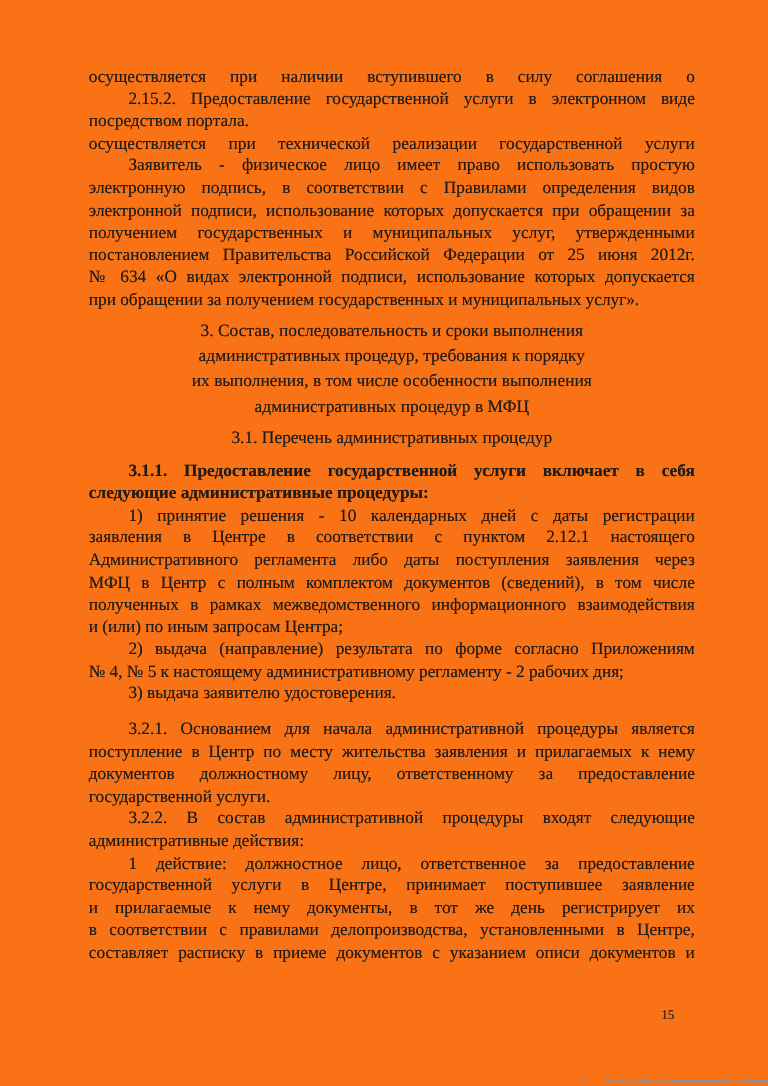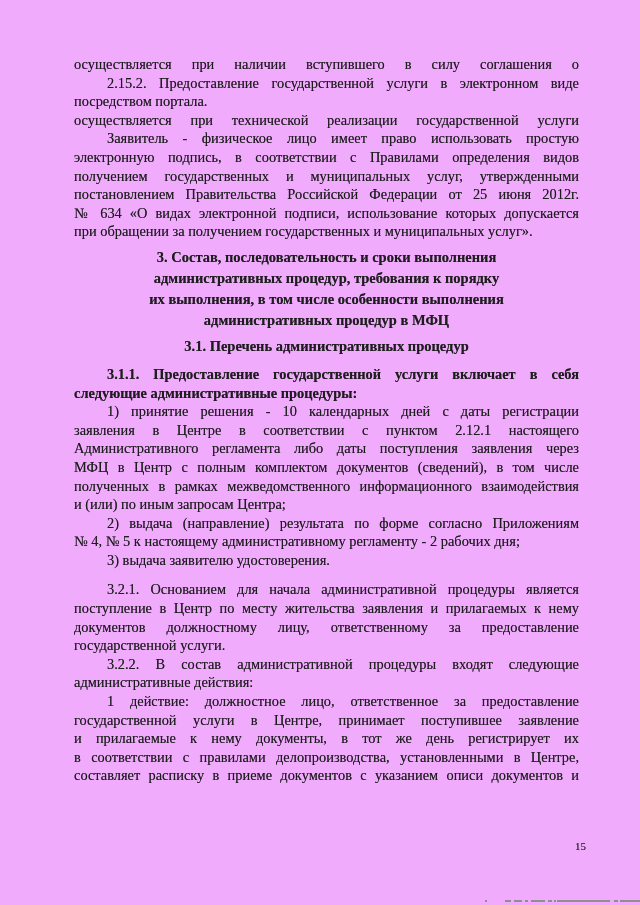--- a/index.html
+++ b/index.html
@@ -1,45 +1,44 @@
 <!DOCTYPE html>
 <html lang="ru"><head>
 <meta charset="utf-8">
 <style>
   html,body{margin:0;padding:0;background:#ffffff;}
   .page{
-    position:relative;width:640px;height:905px;background:#f0abfc;
+    position:relative;width:640px;height:905px;background:#f97316;
     overflow:hidden;
     font-family:"Liberation Serif","DejaVu Serif",serif;
     color:#1d1d1d;
   }
   .doc{position:absolute;left:74px;top:55px;width:505px;}
   .line{
     font-size:14.4px;line-height:18.6px;
     text-shadow:0 0 .4px rgba(10,10,10,.55);
     white-space:normal;
   }
   .jline{text-align:justify;text-align-last:justify;}
   .lastline{text-align:left;text-align-last:left;}
   .indent{text-indent:33px;}
   .heading .line{
-    font-weight:700;text-align-last:center;
+    font-weight:400;text-align-last:center;
     line-height:21px;font-size:14.5px;
   }
   
   [data-name="section-3-heading"]{margin-top:6px;}
   [data-name="section-3-1-heading"]{margin-top:5px;}
   [data-name="para-3-1-1"]{margin-top:8px;font-weight:bold;}
   [data-name="section-3-2-heading"]{margin-top:6px;}
   [data-name="para-3-2-1"]{margin-top:11px;}
   .page-number{
     position:absolute;left:551px;top:840px;
     font-size:11px;line-height:12px;color:#2a2a2a;
     text-shadow:0 0 .3px rgba(0,0,0,.5);
-    margin-left:24px;
   }
   
   .dash{position:absolute;top:900px;height:2px;background:#8f8f8f;}
   .d1{left:485px;width:2px;}
   .d2{left:505px;width:6px;}
   .d3{left:514px;width:8px;}
   .d4{left:525px;width:3px;}
   .d5{left:531px;width:14px;}
   .d6{left:548px;width:4px;}
   .d7{left:554px;width:2px;height:1.5px;}
@@ -56,20 +55,21 @@
         <div class="line jline" data-name="text-line">осуществляется при наличии вступившего в силу соглашения о</div>
       </div>
       <div class="block paragraph" data-name="para-2-15-2">
         <div class="line jline indent" data-name="text-line">2.15.2. Предоставление государственной услуги в электронном виде</div>
         <div class="line lastline" data-name="text-line">посредством портала.</div>
         <div class="line jline" data-name="text-line">осуществляется при технической реализации государственной услуги</div>
       </div>
       <div class="block paragraph" data-name="para-simple-signature">
         <div class="line jline indent" data-name="text-line">Заявитель - физическое лицо имеет право использовать простую</div>
         <div class="line jline" data-name="text-line">электронную подпись, в соответствии с Правилами определения видов</div>
+        <div class="line jline" data-name="text-line">электронной подписи, использование которых допускается при обращении за</div>
         <div class="line jline" data-name="text-line">получением государственных и муниципальных услуг, утвержденными</div>
         <div class="line jline" data-name="text-line">постановлением Правительства Российской Федерации от 25 июня 2012г.</div>
         <div class="line jline" data-name="text-line">№ 634 «О видах электронной подписи, использование которых допускается</div>
         <div class="line lastline" data-name="text-line">при обращении за получением государственных и муниципальных услуг».</div>
       </div>
       <div class="block heading" data-name="section-3-heading">
         <div class="line hline" data-name="text-line">3. Состав, последовательность и сроки выполнения</div>
         <div class="line hline" data-name="text-line">административных процедур, требования к порядку</div>
         <div class="line hline" data-name="text-line">их выполнения, в том числе особенности выполнения</div>
         <div class="line hline" data-name="text-line">административных процедур в МФЦ</div>

